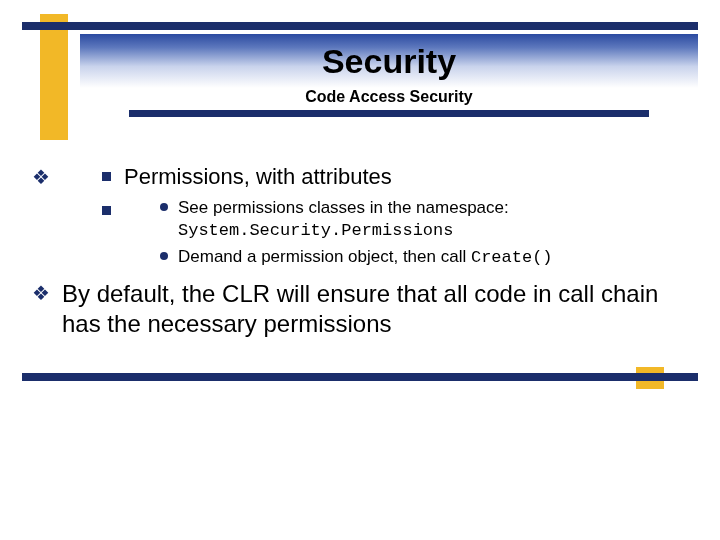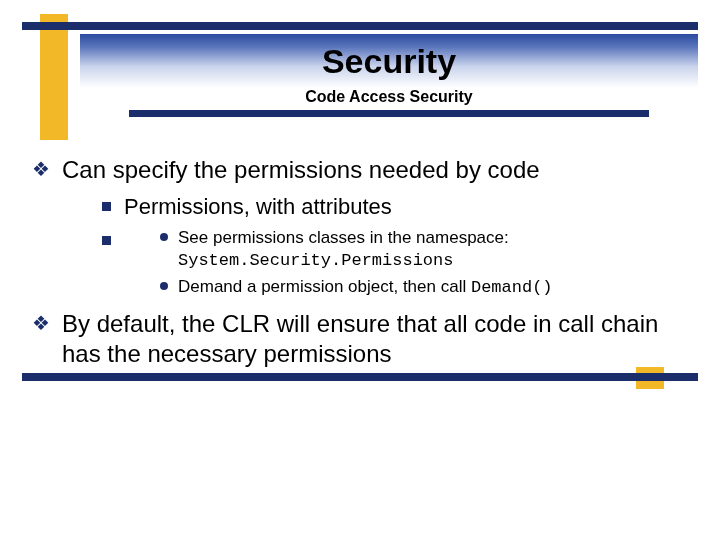--- a/index.html
+++ b/index.html
@@ -211,32 +211,31 @@
       <span class="title">Security</span>
     </div>
     <div class="subtitle">Code Access Security</div>
     <div class="title-underline"></div>
   </div>
 
   <div class="content">
     <ul class="level1">
       <li>
         <span class="l1marker">❖</span>
-        <span>Can specify the permissions needed by code</span>
         <ul class="level2">
           <li>
             <span>Permissions, with attributes</span>
           </li>
           <li>
             <ul class="level3">
               <li>
                 <span>See permissions classes in the namespace: </span><span class="mono">System.Security.Permissions</span>
               </li>
               <li>
-                <span>Demand a permission object, then call </span><span class="mono">Demand()</span>
+                <span>Demand a permission object, then call </span><span class="mono">Create()</span>
               </li>
             </ul>
           </li>
         </ul>
       </li>
       <li>
         <span class="l1marker">❖</span>
         <span>By default, the CLR will ensure that all code in call chain has the necessary permissions</span>
       </li>
     </ul>

